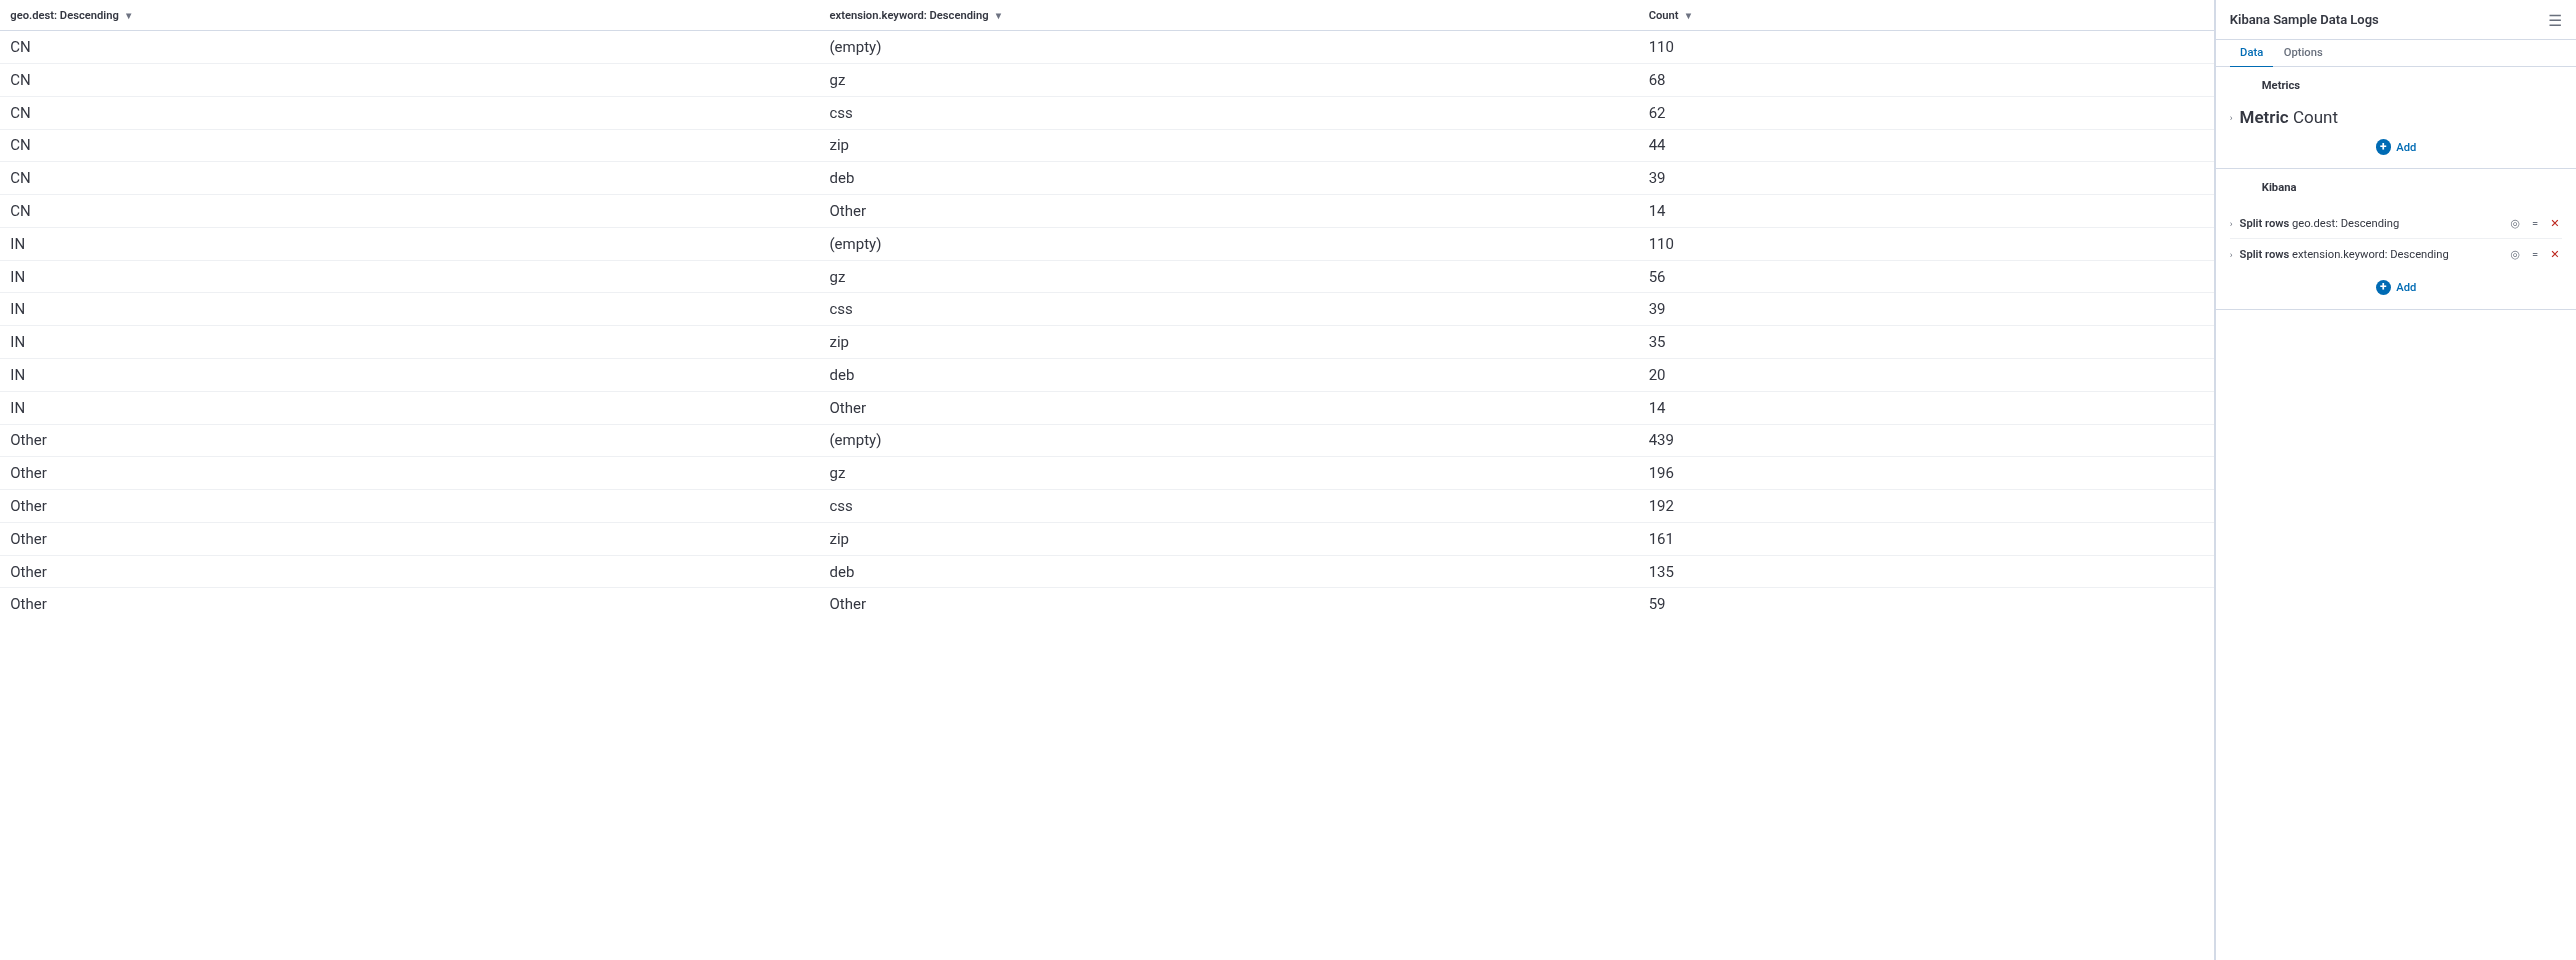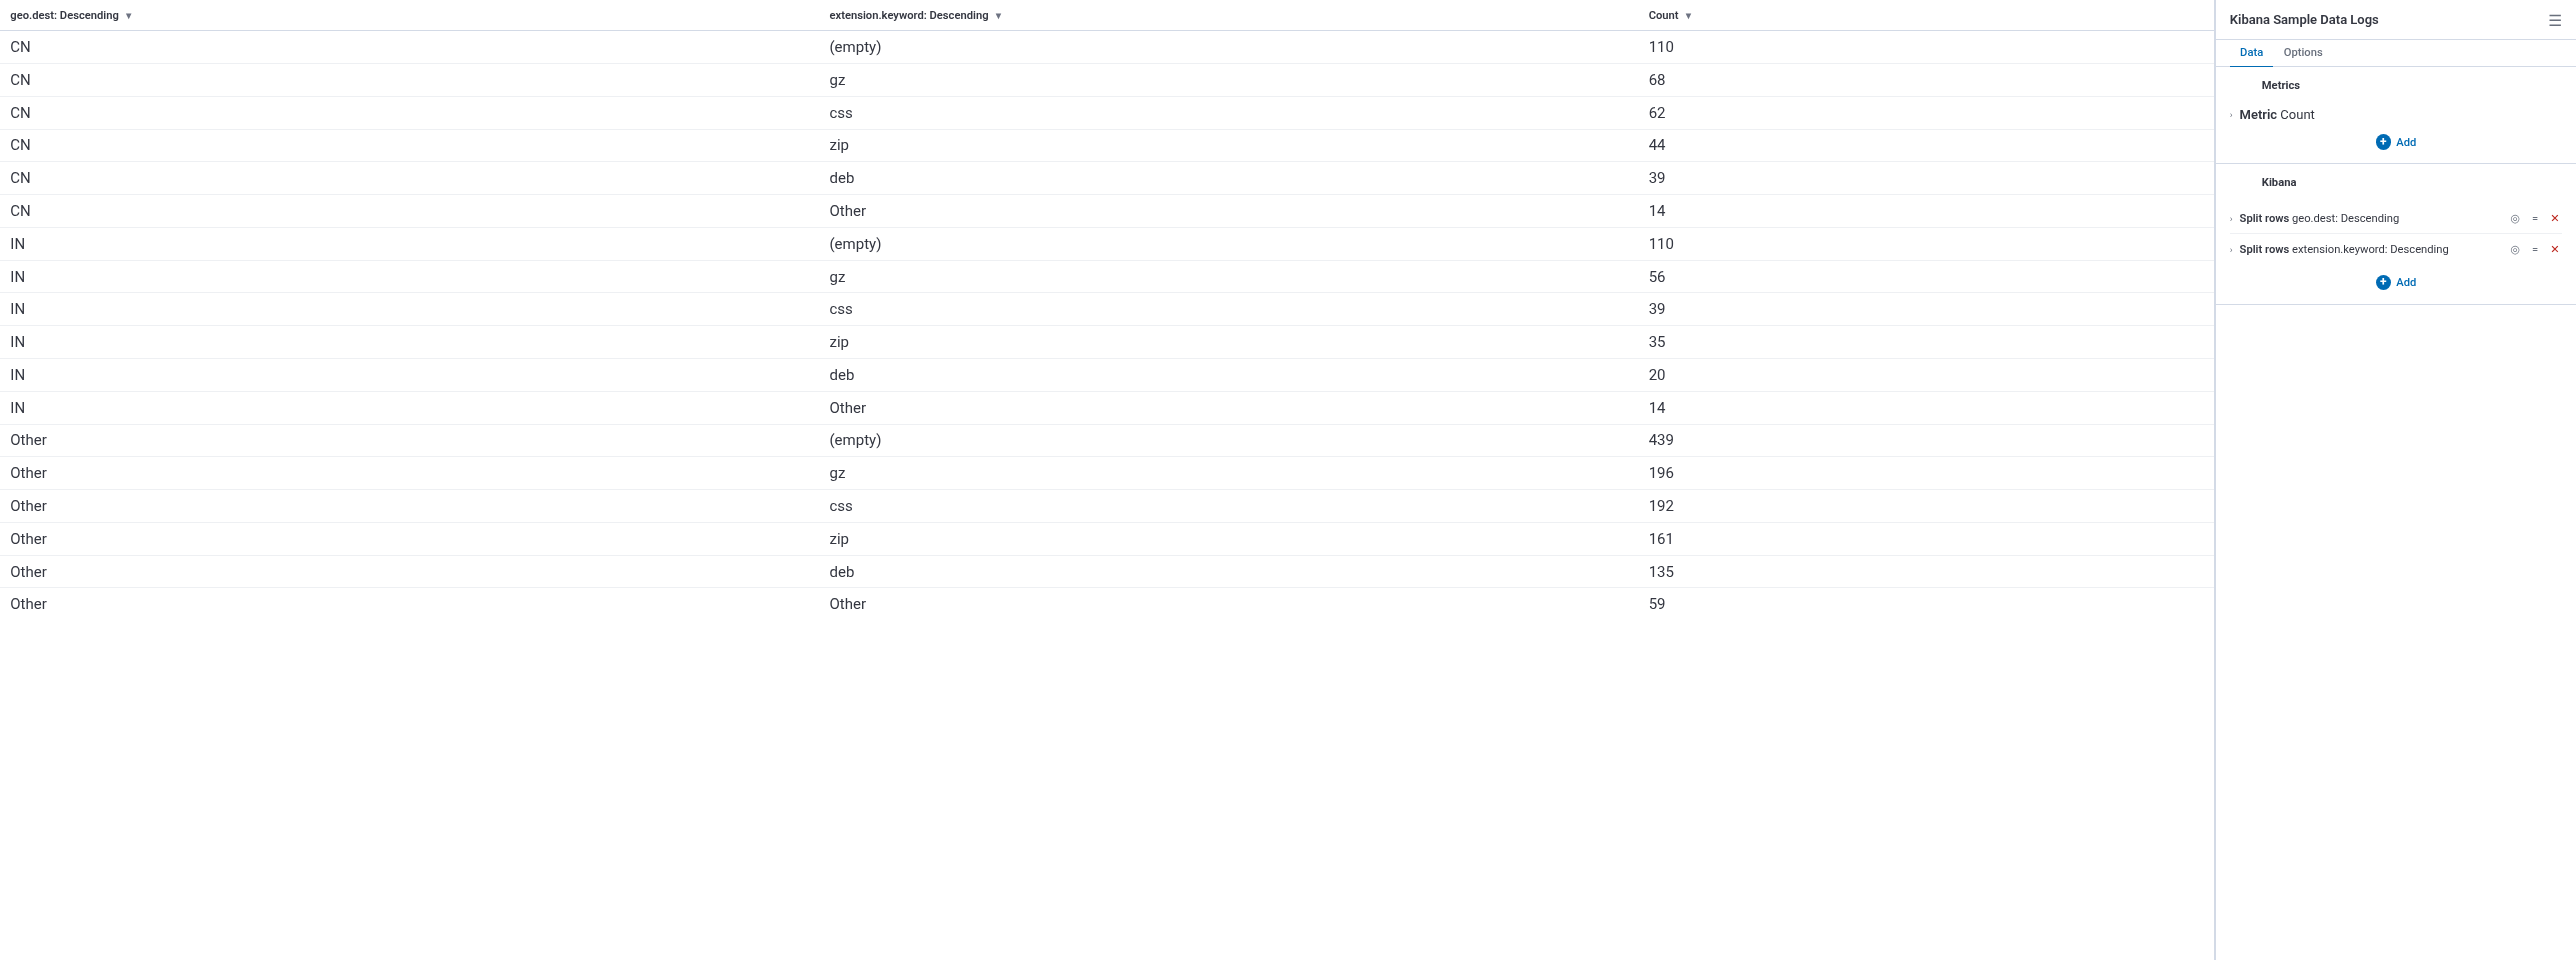--- a/index.html
+++ b/index.html
@@ -148,21 +148,21 @@
       cursor: pointer;
     }
 
     .chevron-icon {
       color: #69707d;
       font-size: 9.5px;
       display: inline-block;
     }
 
     .metric-label {
-      font-size: 13px;
+      font-size: 17px;
       color: #343741;
     }
 
     .metric-label .metric-type {
       font-weight: 600;
     }
 
     .add-btn {
       display: flex;
       align-items: center;

